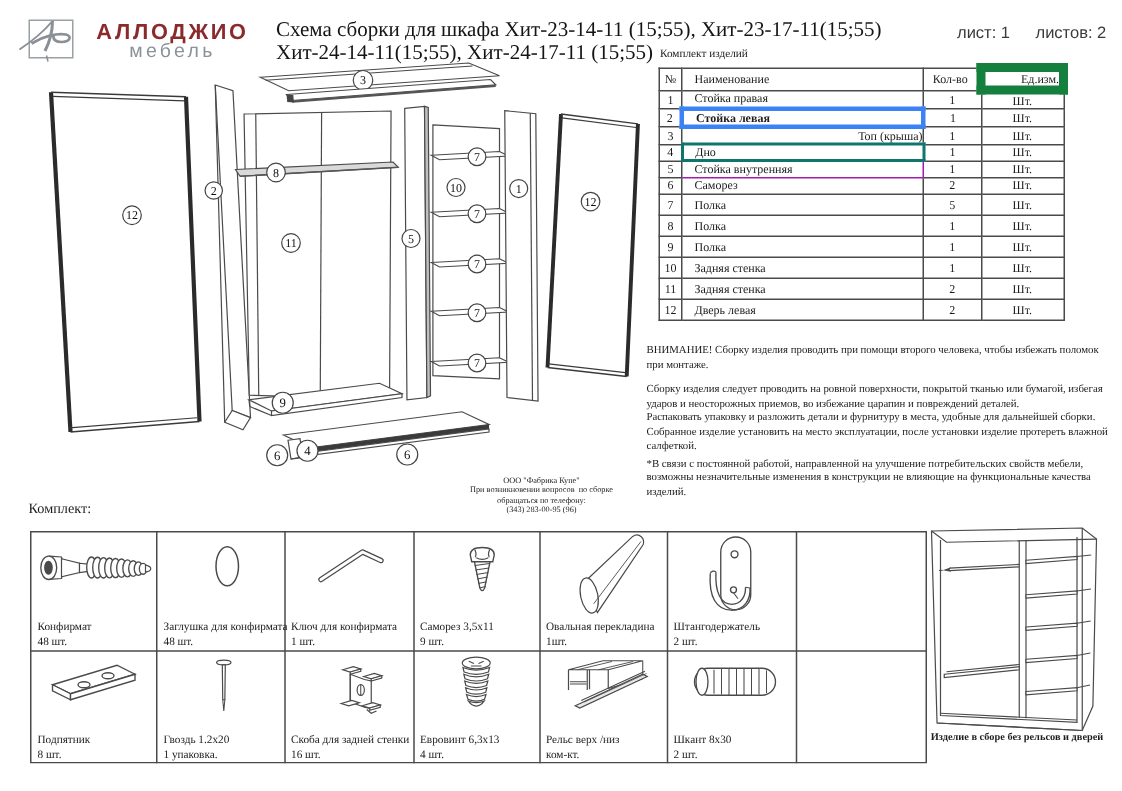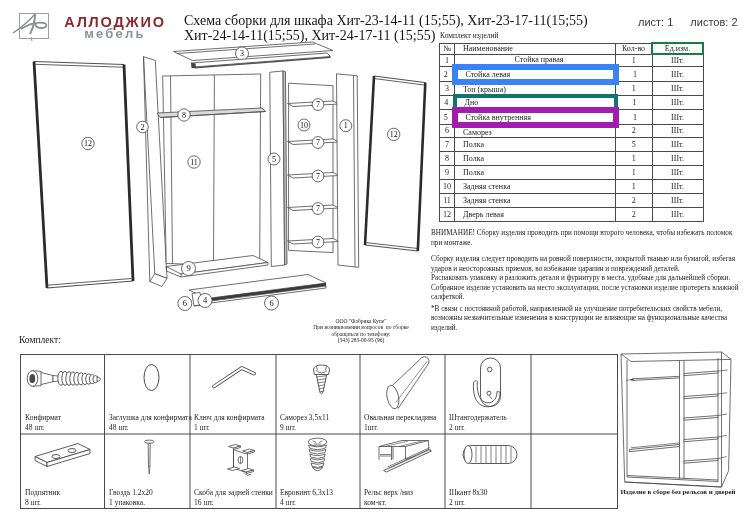--- a/index.html
+++ b/index.html
@@ -16,64 +16,64 @@
   <rect x="0.5" y="0.5" width="29" height="25" fill="none" stroke="#9aa0a4" stroke-width="1"></rect>
   <path d="M -6 20 C 3 14, 11 7, 16 1" fill="none" stroke="#8a9096" stroke-width="1.3"></path>
   <path d="M 16 1 C 16 8, 14 15, 11 21" fill="none" stroke="#8a9096" stroke-width="2"></path>
   <path d="M 2 16 C 10 11, 19 9, 25 10 C 29 11, 28 15, 22 15 C 18 15, 16 13, 17 11" fill="none" stroke="#8a9096" stroke-width="1.8"></path>
   <path d="M 12 24 l 1 4" fill="none" stroke="#8a9096" stroke-width="1"></path>
 </svg>
 </div>
 
 <div class="abs" style="left:60px;top:13.5px;width:110px;text-align:center;font-family:'Liberation Sans',sans-serif;font-weight:bold;font-size:14.5px;letter-spacing:1.8px;color:#8b2a2c;">АЛЛОДЖИО</div>
 
-<div class="abs" style="left:60px;top:25.5px;width:110px;text-align:center;font-family:'Liberation Sans',sans-serif;font-weight:bold;font-size:13px;letter-spacing:2.2px;color:#8a939a;">мебель</div>
+<div class="abs" style="left:60px;top:25.5px;width:110px;text-align:center;font-family:'Liberation Sans',sans-serif;font-weight:normal;font-size:13px;letter-spacing:2.2px;color:#8a939a;">мебель</div>
 
 <div class="abs" style="left:184px;top:12.8px;font-size:14px;line-height:15px;color:#141414;white-space:nowrap;">Схема сборки для шкафа Хит-23-14-11 (15;55), Хит-23-17-11(15;55)<br>Хит-24-14-11(15;55), Хит-24-17-11 (15;55)</div>
 
 <div class="abs" style="left:638px;top:16px;font-family:'Liberation Sans',sans-serif;font-size:11px;color:#3a3a3a;white-space:nowrap;">лист: 1<span style="display:inline-block;width:17px;"></span>листов: 2</div>
 
 <div class="abs" style="left:440px;top:31px;font-size:7.5px;color:#222;">Комплект изделий</div>
 
 <div class="abs" style="left:439px;top:42px;">
 <table id="parts" style="border-collapse:collapse;font-size:8px;color:#1d1d1d;">
   <tbody>
         <tr style="height:11px;">
           <td style="border:1px solid #4a4a4a;width:14px;text-align:center;">№</td>
           <td style="border:1px solid #4a4a4a;width:152px;padding-left:8px;">Наименование</td>
           <td style="border:1px solid #4a4a4a;width:35px;text-align:center;">Кол-во</td>
-          <td style="border:2px solid #15803d;width:49px;text-align:center;">Ед.изм.</td>
-        </tr>
-  <tr style="height:11px;">
-          <td style="border:1px solid #4a4a4a;text-align:center;">1</td>
-          <td style="border:1px solid #4a4a4a;padding-left:8px;text-align:center;">Стойка правая</td>
+          <td style="border:6px solid #15803d;width:49px;text-align:right;">Ед.изм.</td>
+        </tr>
+  <tr style="height:11px;">
+          <td style="border:1px solid #4a4a4a;text-align:center;">1</td>
+          <td style="border:1px solid #4a4a4a;padding-left:8px;">Стойка правая</td>
           <td style="border:1px solid #4a4a4a;text-align:center;">1</td>
           <td style="border:1px solid #4a4a4a;text-align:center;">Шт.</td>
         </tr>
   <tr style="height:11px;">
           <td style="border:1px solid #4a4a4a;text-align:center;">2</td>
-          <td style="border:6px solid #3b82f6;padding-left:8px;">Стойка левая</td>
+          <td style="border:3px solid #3b82f6;padding-left:8px;font-weight:bold;">Стойка левая</td>
           <td style="border:1px solid #4a4a4a;text-align:center;">1</td>
           <td style="border:1px solid #4a4a4a;text-align:center;">Шт.</td>
         </tr>
   <tr style="height:11px;">
           <td style="border:1px solid #4a4a4a;text-align:center;">3</td>
-          <td style="border:1px solid #4a4a4a;padding-left:8px;">Топ (крыша)</td>
+          <td style="border:1px solid #4a4a4a;padding-left:8px;text-align:right;">Топ (крыша)</td>
           <td style="border:1px solid #4a4a4a;text-align:center;">1</td>
           <td style="border:1px solid #4a4a4a;text-align:center;">Шт.</td>
         </tr>
   <tr style="height:11px;">
           <td style="border:1px solid #4a4a4a;text-align:center;">4</td>
-          <td style="border:4px solid #0f766e;padding-left:8px;">Дно</td>
+          <td style="border:2px solid #0f766e;padding-left:8px;">Дно</td>
           <td style="border:1px solid #4a4a4a;text-align:center;">1</td>
           <td style="border:1px solid #4a4a4a;text-align:center;">Шт.</td>
         </tr>
   <tr style="height:11px;">
           <td style="border:1px solid #4a4a4a;text-align:center;">5</td>
-          <td style="border:6px solid #a21caf;padding-left:8px;">Стойка внутренняя</td>
+          <td style="border:1px solid #a21caf;padding-left:8px;">Стойка внутренняя</td>
           <td style="border:1px solid #4a4a4a;text-align:center;">1</td>
           <td style="border:1px solid #4a4a4a;text-align:center;">Шт.</td>
         </tr>
   <tr style="height:11px;">
           <td style="border:1px solid #4a4a4a;text-align:center;">6</td>
           <td style="border:1px solid #4a4a4a;padding-left:8px;">Саморез</td>
           <td style="border:1px solid #4a4a4a;text-align:center;">2</td>
           <td style="border:1px solid #4a4a4a;text-align:center;">Шт.</td>
         </tr>
   <tr style="height:14px;">

